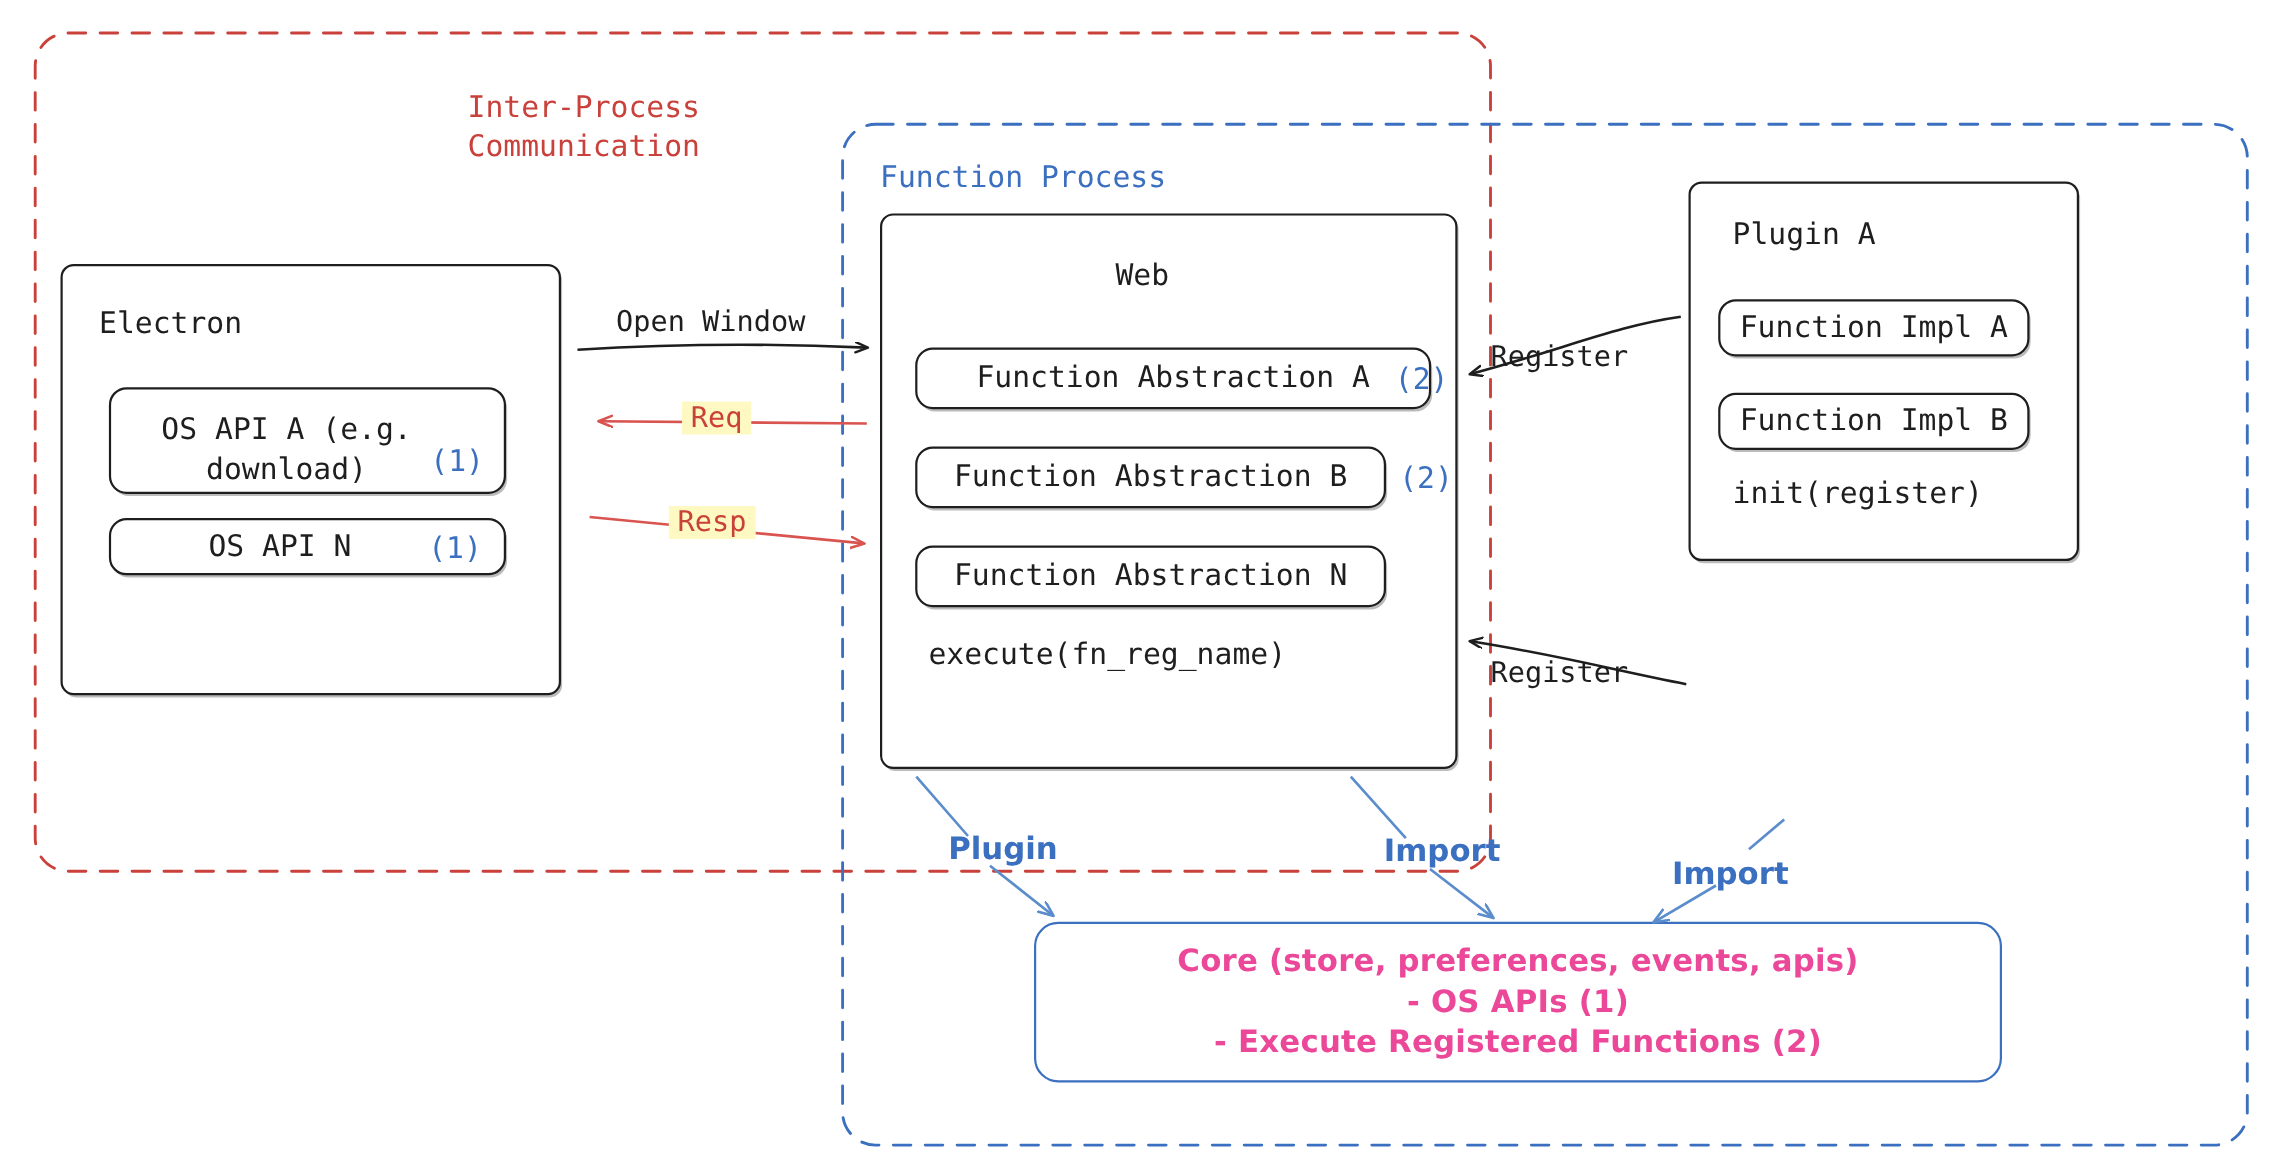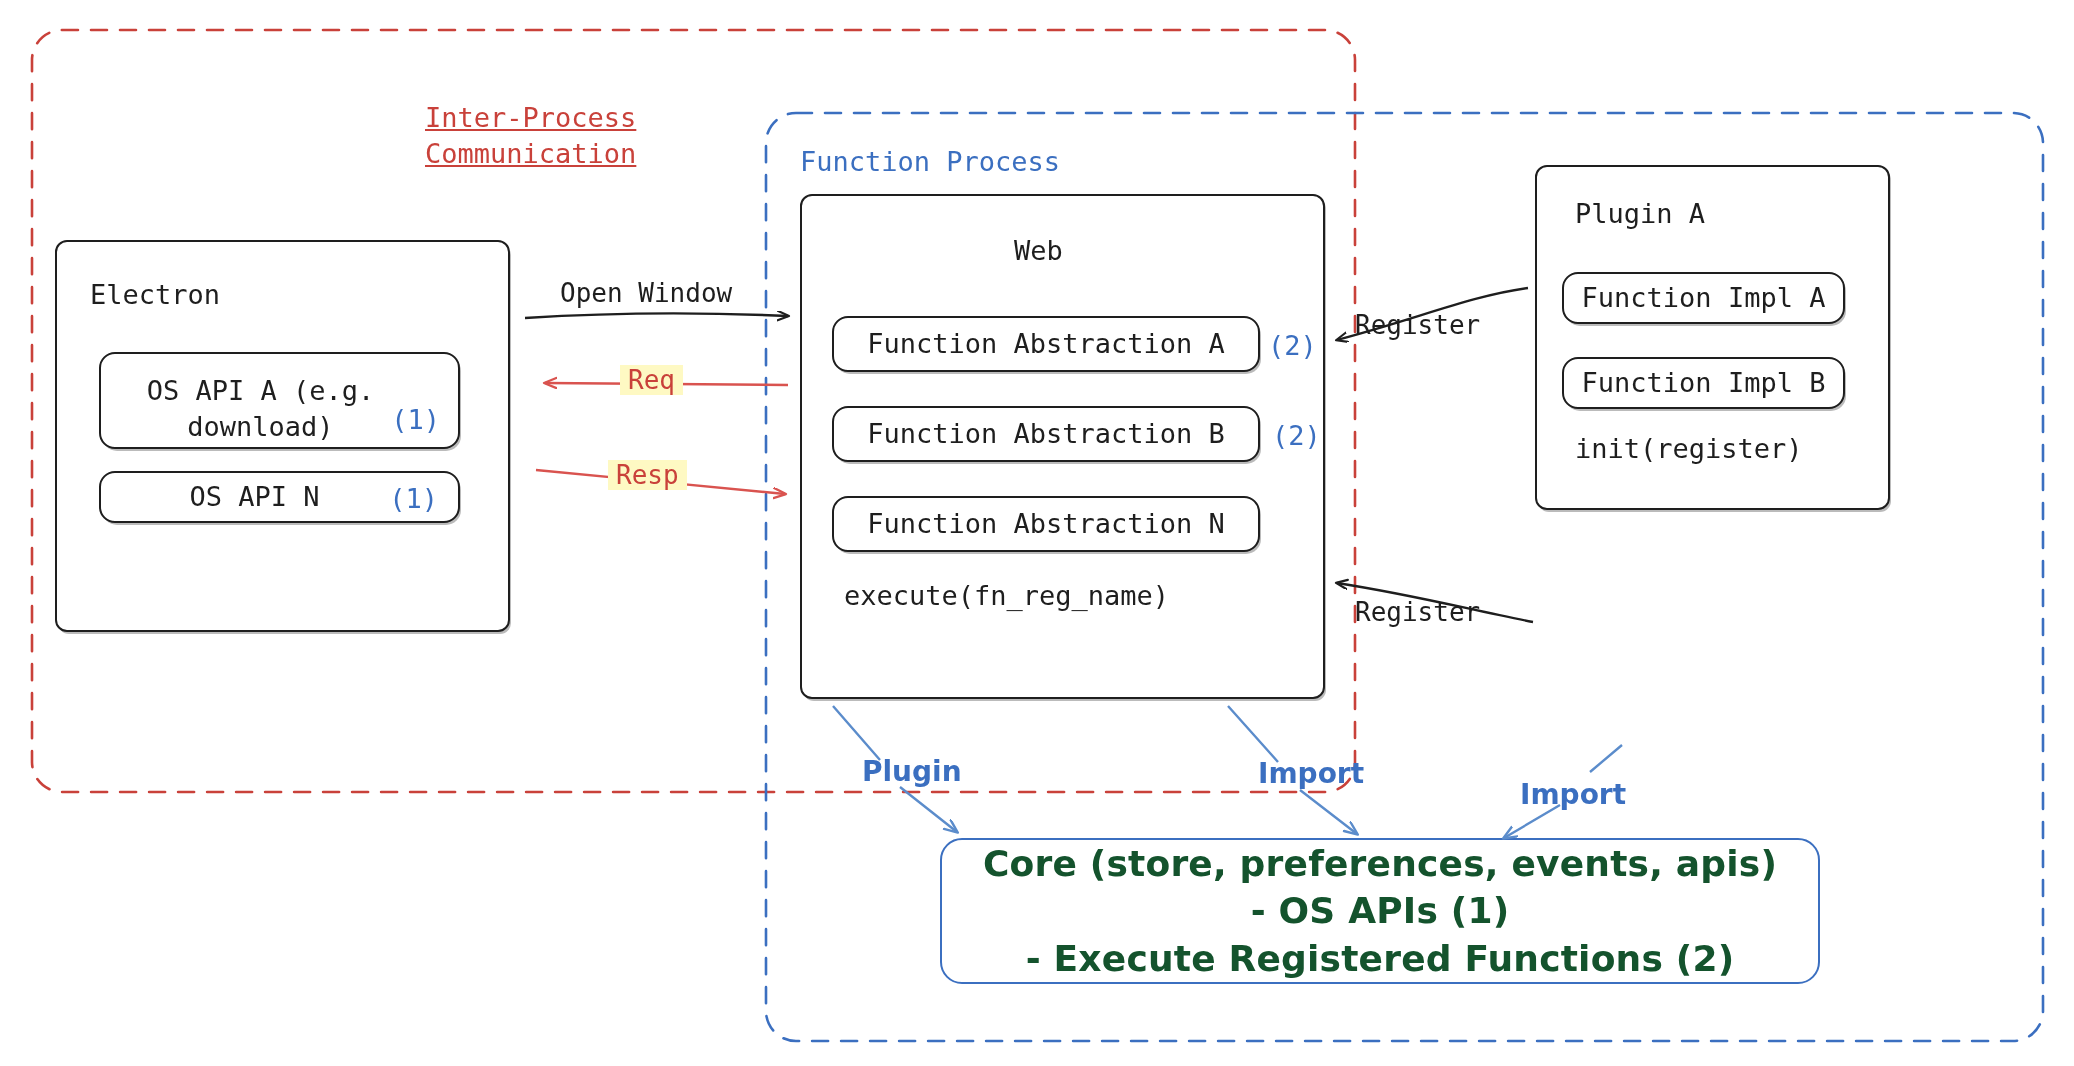--- a/index.html
+++ b/index.html
@@ -41,42 +41,42 @@
     position:absolute;font-size:26px;white-space:pre;
     font-family:"DejaVu Sans Mono","Liberation Mono",monospace;
   }
   .scribble{
     font-family:"DejaVu Sans","Liberation Sans",sans-serif;
     font-weight:700;
   }
   .core-text{
     position:absolute;inset:0;
     display:flex;flex-direction:column;align-items:center;justify-content:center;
-    color:#14532d;font-size:36px;line-height:1.32;
+    color:#ec4899;font-size:28px;line-height:1.32;
     font-family:"DejaVu Sans","Liberation Sans",sans-serif;font-weight:700;
     letter-spacing:.2px;
   }
   .ipc-title{
     position:absolute;color:#c9413a;font-size:27px;line-height:1.32;white-space:pre-line;
   }
   .rp-title{position:absolute;color:#3b6fc0;font-size:27px;white-space:pre;}
 </style>
 </head>
 <body>
 
 <div id="stage">
 
   <svg class="layer">
 
     <rect x="32" y="30" width="1323" height="762" rx="30" ry="30" fill="none" stroke="#c9413a" stroke-width="2.6" stroke-dasharray="16 13" stroke-linecap="round"></rect>
 
     <rect x="766" y="113" width="1277" height="928" rx="30" ry="30" fill="none" stroke="#3b6fc0" stroke-width="2.6" stroke-dasharray="16 13" stroke-linecap="round"></rect>
   </svg>
 
-  <div class="ipc-title" style="left:425px;top:100px;text-decoration:underline;">Inter-Process
+  <div class="ipc-title" style="left:425px;top:80px;">Inter-Process
 Communication</div>
 
   <div class="rp-title" style="left:800px;top:146px;">Function Process</div>
 
   <div class="node rbox" style="left:55px;top:240px;width:455px;height:392px;">
     <div class="label ttl" style="left:33px;top:36px;">Electron</div>
 
     <div class="node rbox inner" style="left:42px;top:110px;width:361px;height:97px;">
       <div class="inner-txt" style="padding:16px 46px 0 8px;">OS API A (e.g.
 download)</div>
@@ -85,21 +85,21 @@
 
     <div class="node rbox inner" style="left:42px;top:229px;width:361px;height:52px;">
       <div class="inner-txt" style="padding:0 58px 0 8px;">OS API N</div>
       <div class="num" style="right:20px;top:10px;">(1)</div>
     </div>
   </div>
 
   <div class="node rbox" style="left:800px;top:194px;width:525px;height:505px;">
     <div class="label ttl" style="left:212px;top:38px;">Web</div>
 
-    <div class="node rbox inner" style="left:30px;top:120px;width:428px;height:56px;">
+    <div class="node rbox inner" style="left:30px;top:120px;width:469px;height:56px;">
       <div class="inner-txt">Function Abstraction A</div>
     </div>
     <div class="num" style="left:466px;top:134px;">(2)</div>
 
     <div class="node rbox inner" style="left:30px;top:210px;width:428px;height:56px;">
       <div class="inner-txt">Function Abstraction B</div>
     </div>
     <div class="num" style="left:470px;top:224px;">(2)</div>
 
     <div class="node rbox inner" style="left:30px;top:300px;width:428px;height:56px;">

